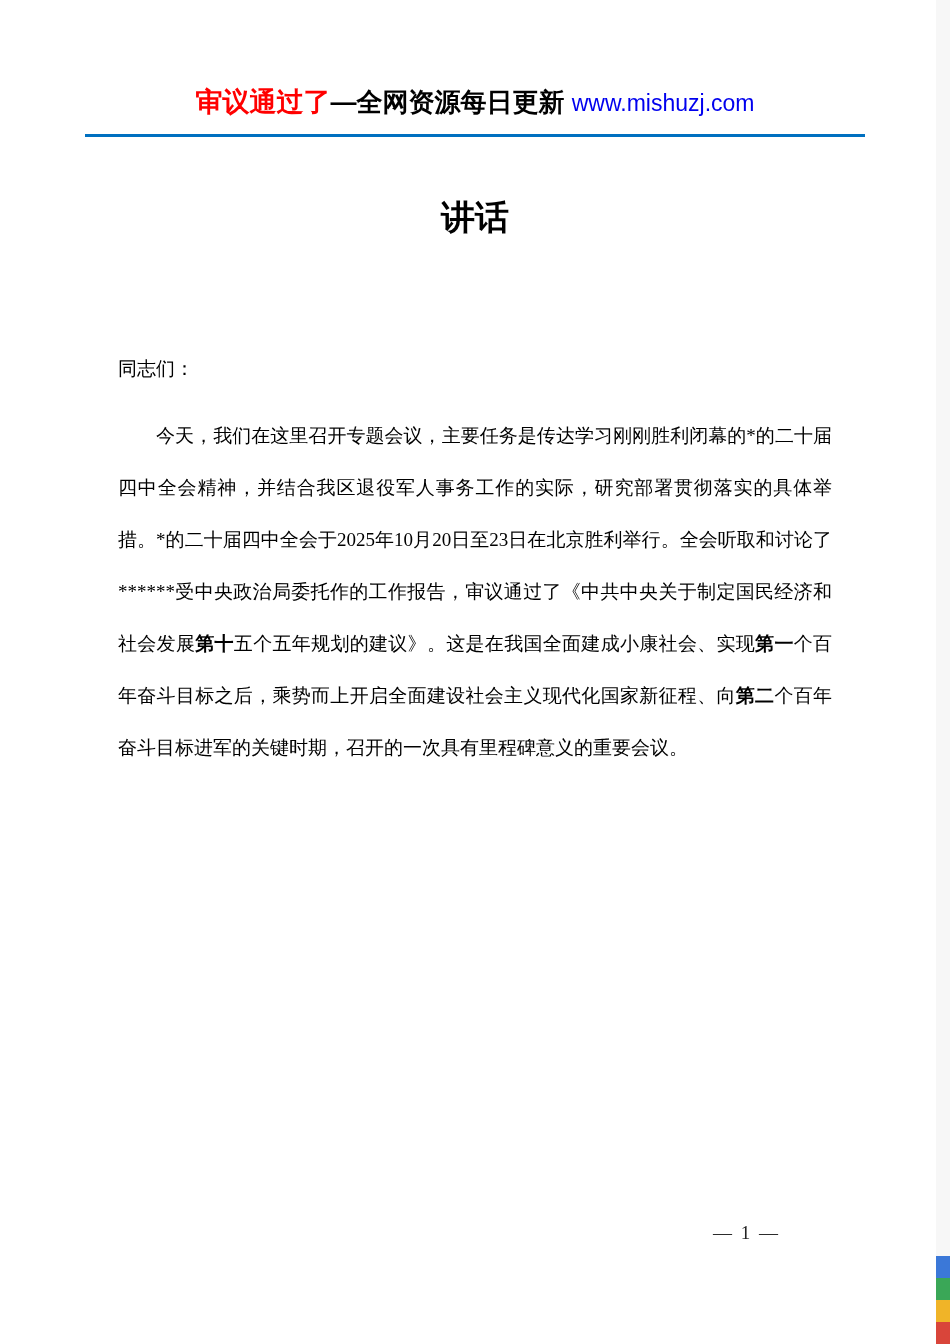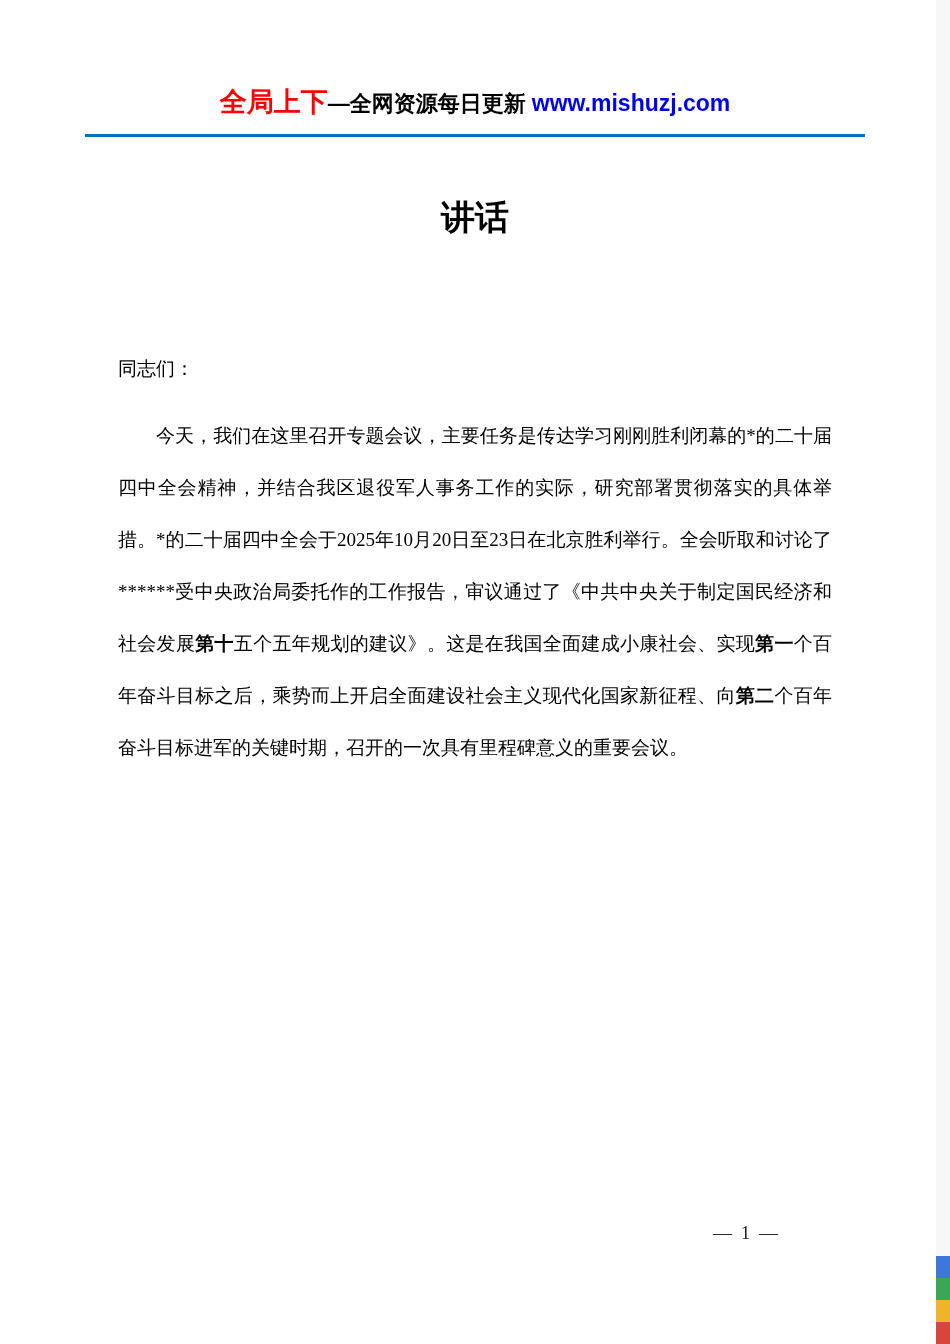--- a/index.html
+++ b/index.html
@@ -24,27 +24,27 @@
     text-align: center;
     white-space: nowrap;
     font-family: "Liberation Sans", sans-serif;
   }
   .site-header .brand {
     font-size: 27px;
     font-weight: 700;
     color: #ff0000;
   }
   .site-header .tagline {
-    font-size: 22px;
+    font-size: 26px;
     font-weight: 700;
     color: #000000;
   }
   .site-header .url {
     font-size: 23px;
-    font-weight: 700;
+    font-weight: 400;
     color: #0000ee;
     text-decoration: none;
     cursor: pointer;
   }
   .header-rule {
     height: 3px;
     background: #0070c0;
     margin: 14px -33px 0 -33px;
   }
   
@@ -104,21 +104,21 @@
     height: 22px;
     cursor: pointer;
   }
 </style>
 </head>
 <body>
 
 <div class="page">
 
   <header class="site-header">
-    <span class="brand" style="color: rgb(255, 0, 0);">全局上下</span><span class="tagline">—全网资源每日更新 </span><a class="url" style="color: rgb(0, 0, 238);">www.mishuzj.com</a>
+    <span class="brand" style="color: rgb(255, 0, 0);">审议通过了</span><span class="tagline">—全网资源每日更新 </span><a class="url" style="color: rgb(0, 0, 238);">www.mishuzj.com</a>
     <div class="header-rule" style="background: rgb(0, 112, 192);"></div>
   </header>
 
   <h1 class="doc-title">
     <span class="title-line">讲话</span>
   </h1>
 
   <div class="doc-body">
     <p class="salutation">同志们：</p>
     <div>

